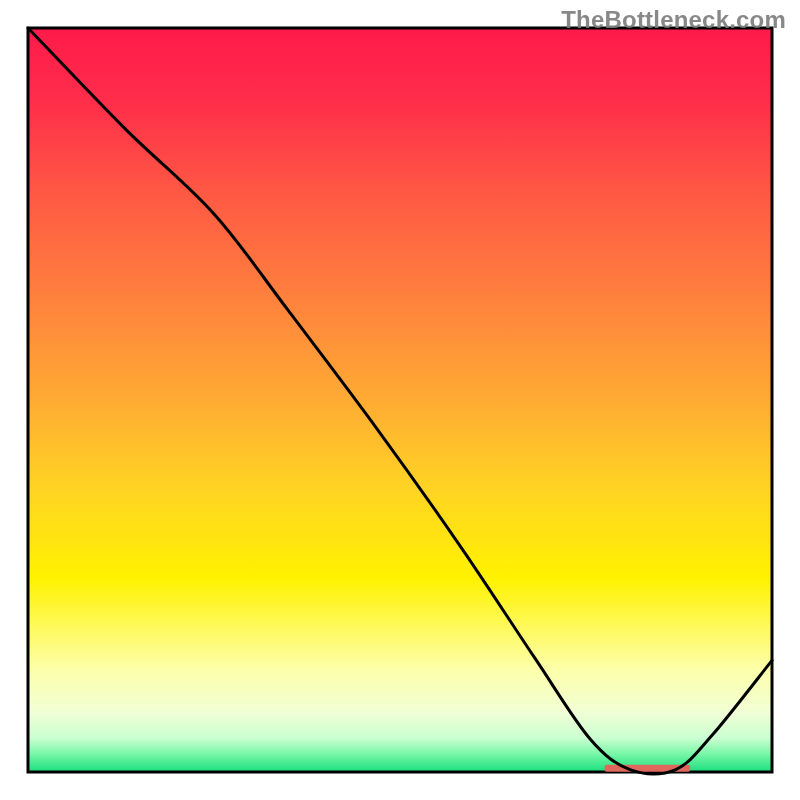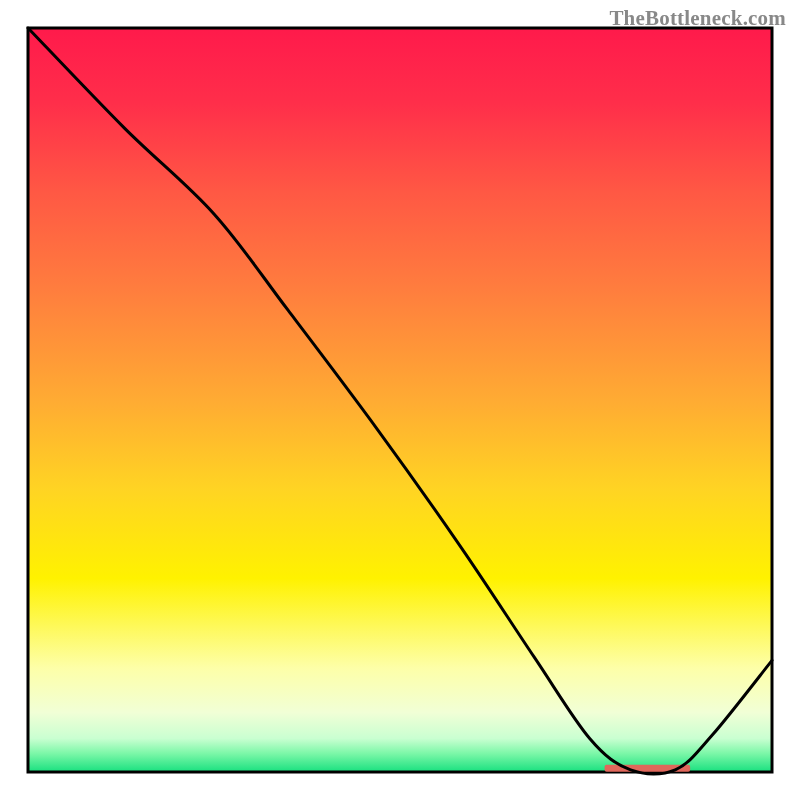--- a/index.html
+++ b/index.html
@@ -13,27 +13,26 @@
   }
   .chart-wrap {
     position: relative;
     width: 800px;
     height: 800px;
   }
   .watermark {
     position: absolute;
     top: 6px;
     right: 14px;
-    font-size: 21px;
+    font-size: 24px;
     font-weight: 700;
     color: #7c7c7c;
     opacity: 0.9;
     letter-spacing: 0.2px;
     user-select: none;
-    font-family: Liberation Serif, serif;
   }
   svg {
     display: block;
   }
 </style>
 </head>
 <body>
 
 <div class="chart-wrap">
   <div class="watermark">TheBottleneck.com</div>

